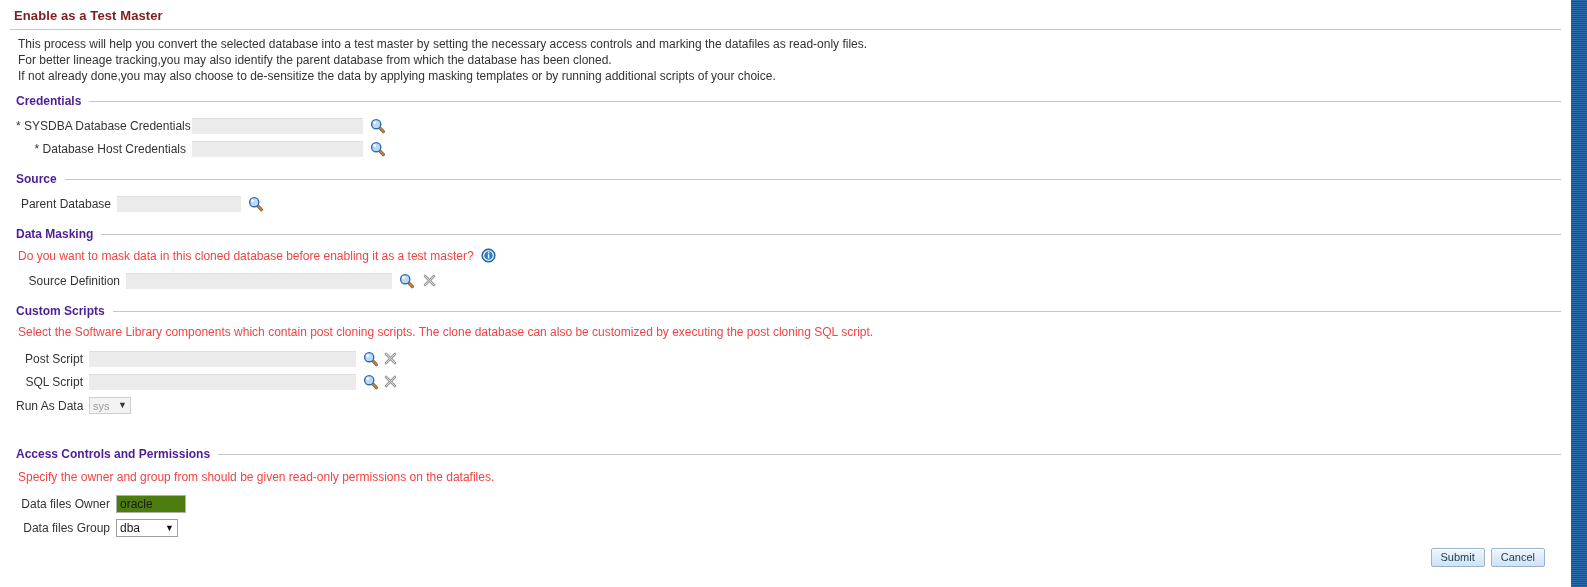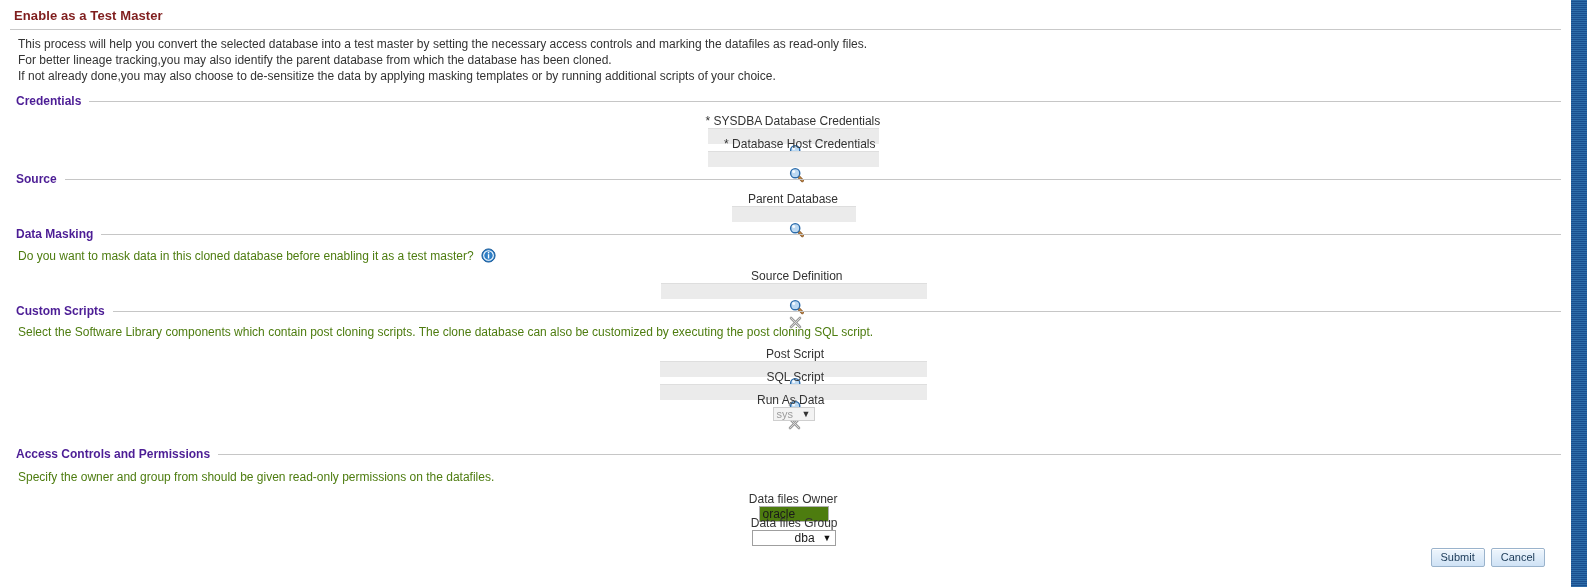--- a/index.html
+++ b/index.html
@@ -81,21 +81,20 @@
     height: 1px;
     background: #c6c6c6;
   }
 
   
   .form-row {
     display: flex;
     align-items: center;
     height: 23px;
     padding-left: 16px;
-    flex-direction: column;
   }
   .lbl {
     font-size: 12px;
     color: #333333;
     text-align: right;
     white-space: nowrap;
     padding-right: 6px;
   }
 
   .fld {
@@ -159,21 +158,21 @@
   .info-icon {
     display: inline-flex;
     vertical-align: -3px;
     margin-left: 4px;
   }
 
   
   .help-text {
     padding: 7px 0 2px 18px;
     font-size: 12px;
-    color: #4d7c0f;
+    color: #ef4444;
     white-space: nowrap;
   }
 
   
   .button-bar {
     position: absolute;
     right: 26px;
     bottom: 20px;
     display: flex;
     gap: 6px;
@@ -369,21 +368,21 @@
 
   <div class="help-text" style="padding-top:9px;">Specify the owner and group from should be given read-only permissions on the datafiles.</div>
 
   <div class="form-row" style="margin-top:6px;height:24px;">
     <span class="lbl" style="width:94px;">Data files Owner</span>
     <input class="fld filled" style="width: 70px;" type="text" value="oracle">
   </div>
 
   <div class="form-row" style="height:24px;">
     <span class="lbl" style="width:94px;">Data files Group</span>
-    <span class="sel enabled" style="width:84px;justify-content:flex-end;">
+    <span class="sel enabled" style="width:62px;">
       <span>dba</span>
       <span class="caret">▼</span>
     </span>
   </div>
 
   <div class="button-bar">
     <button class="btn">Submit</button>
     <button class="btn">Cancel</button>
   </div>
 

